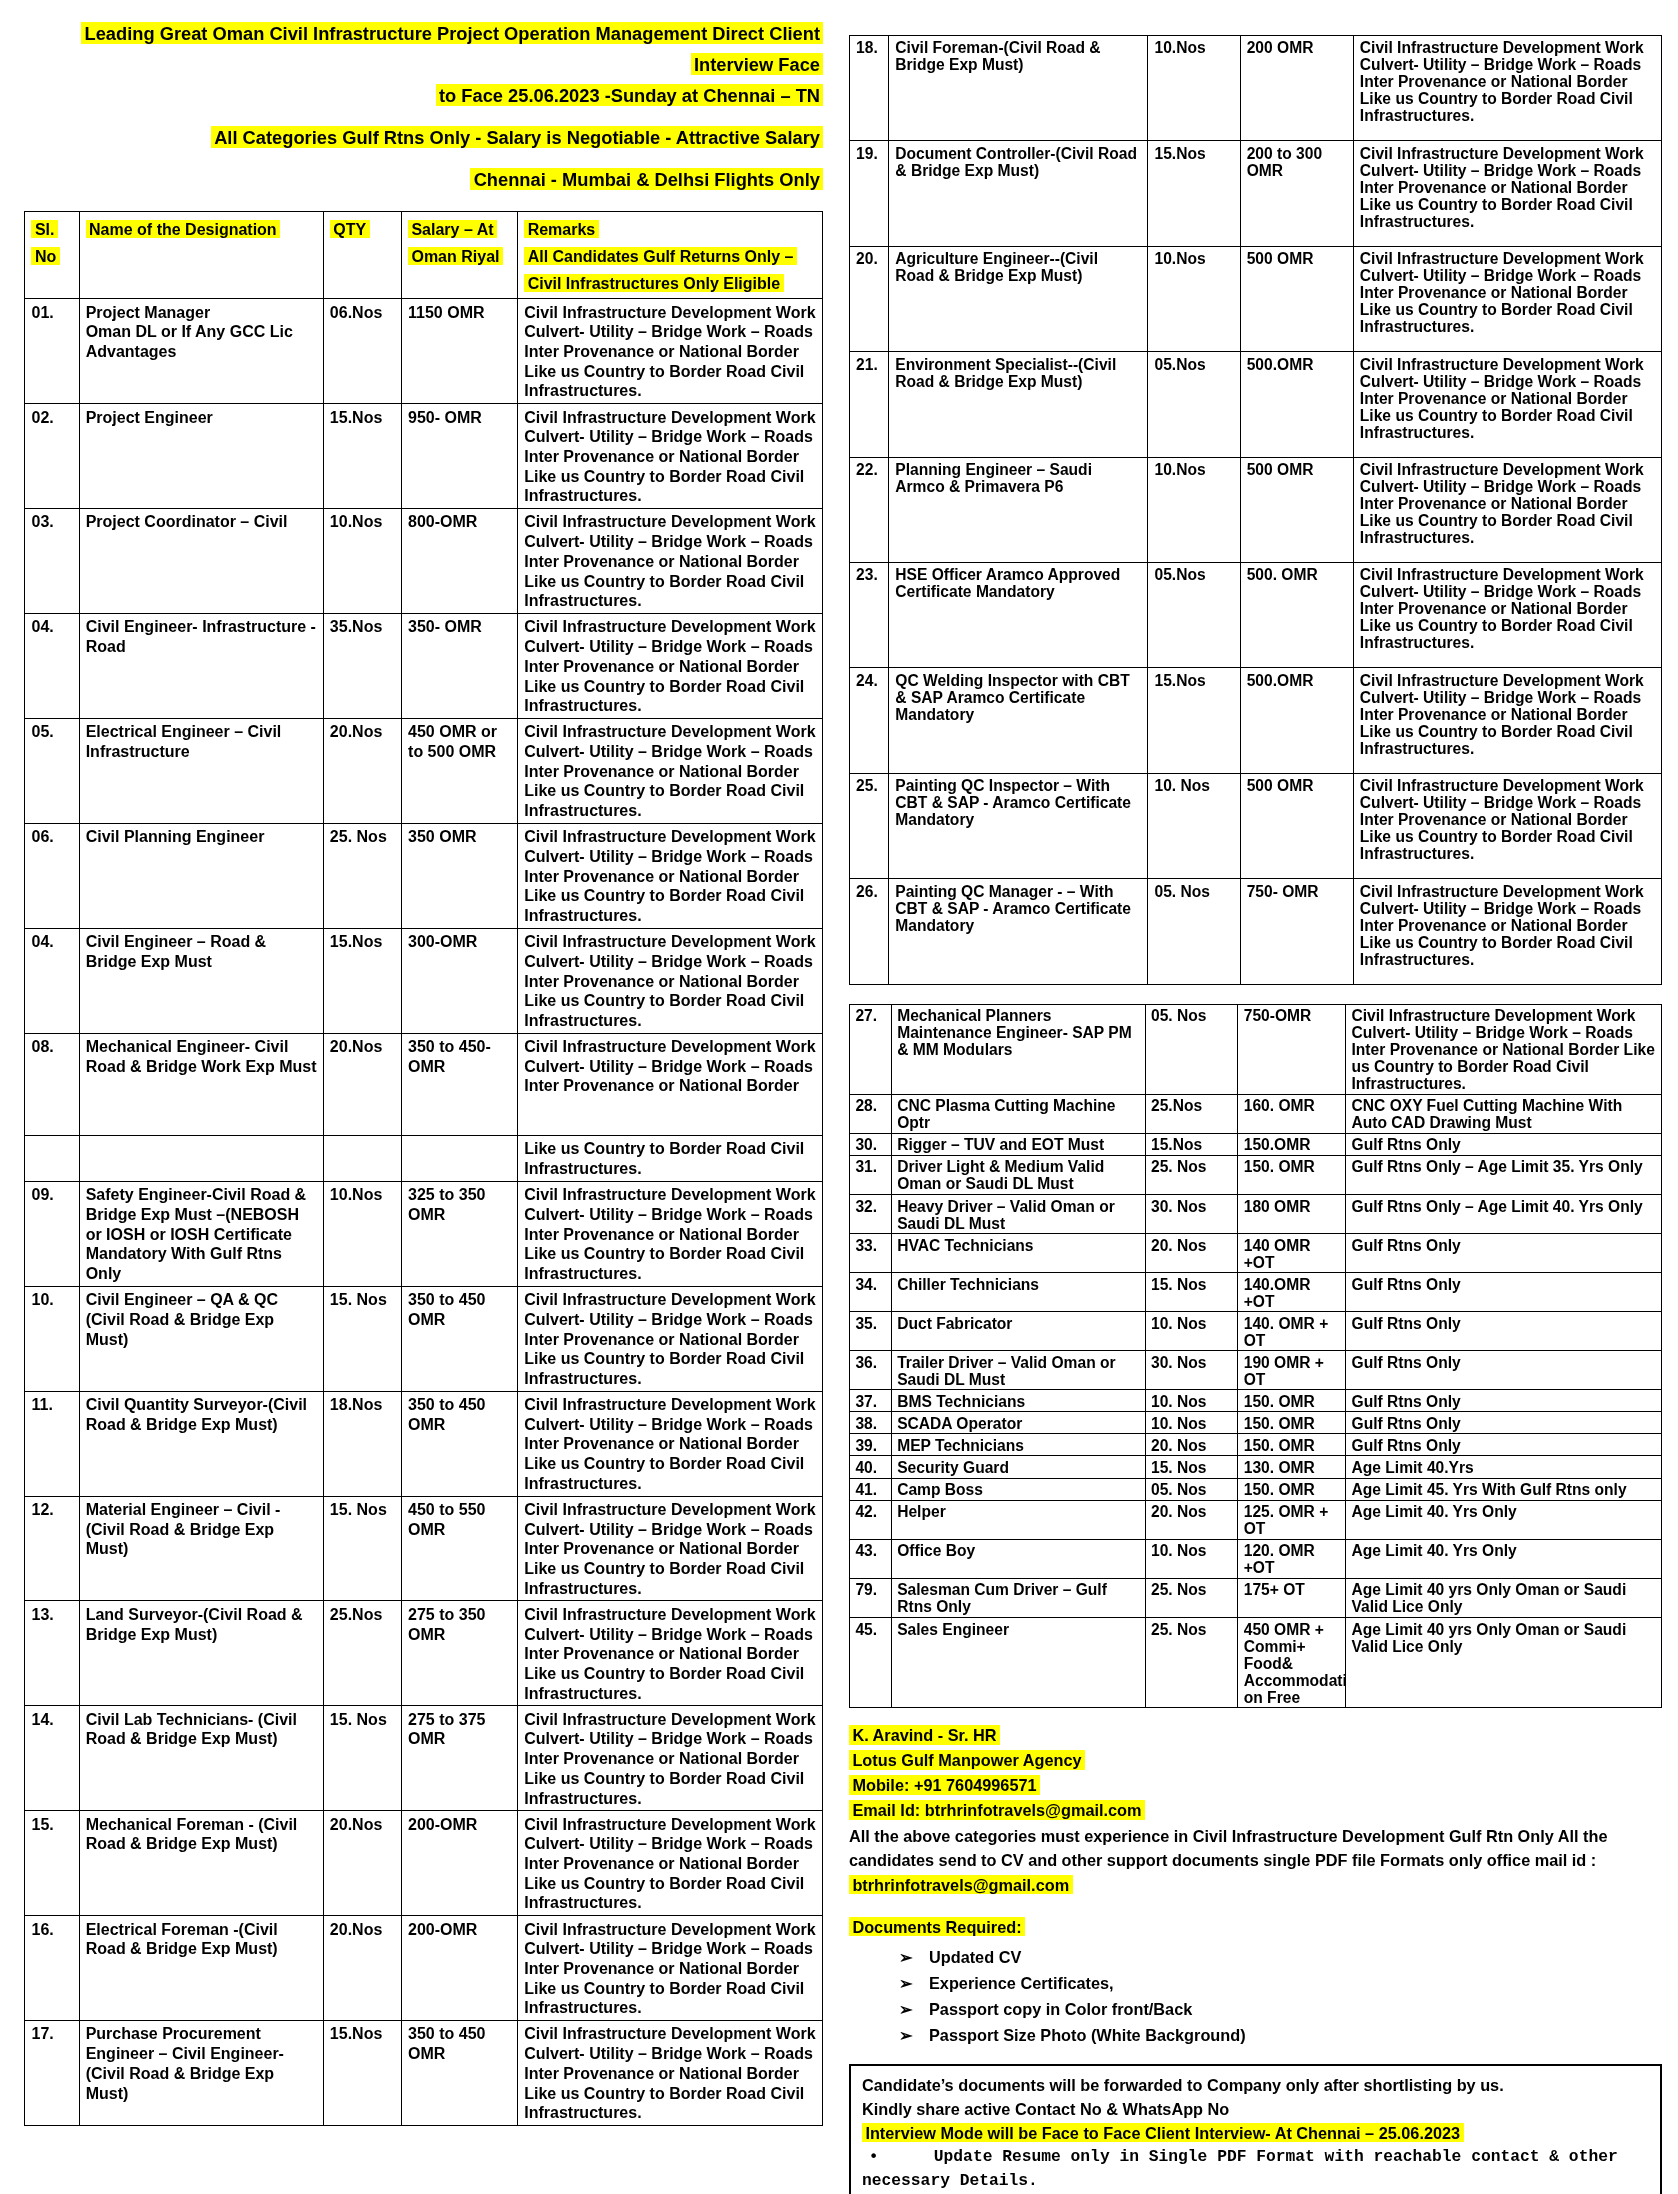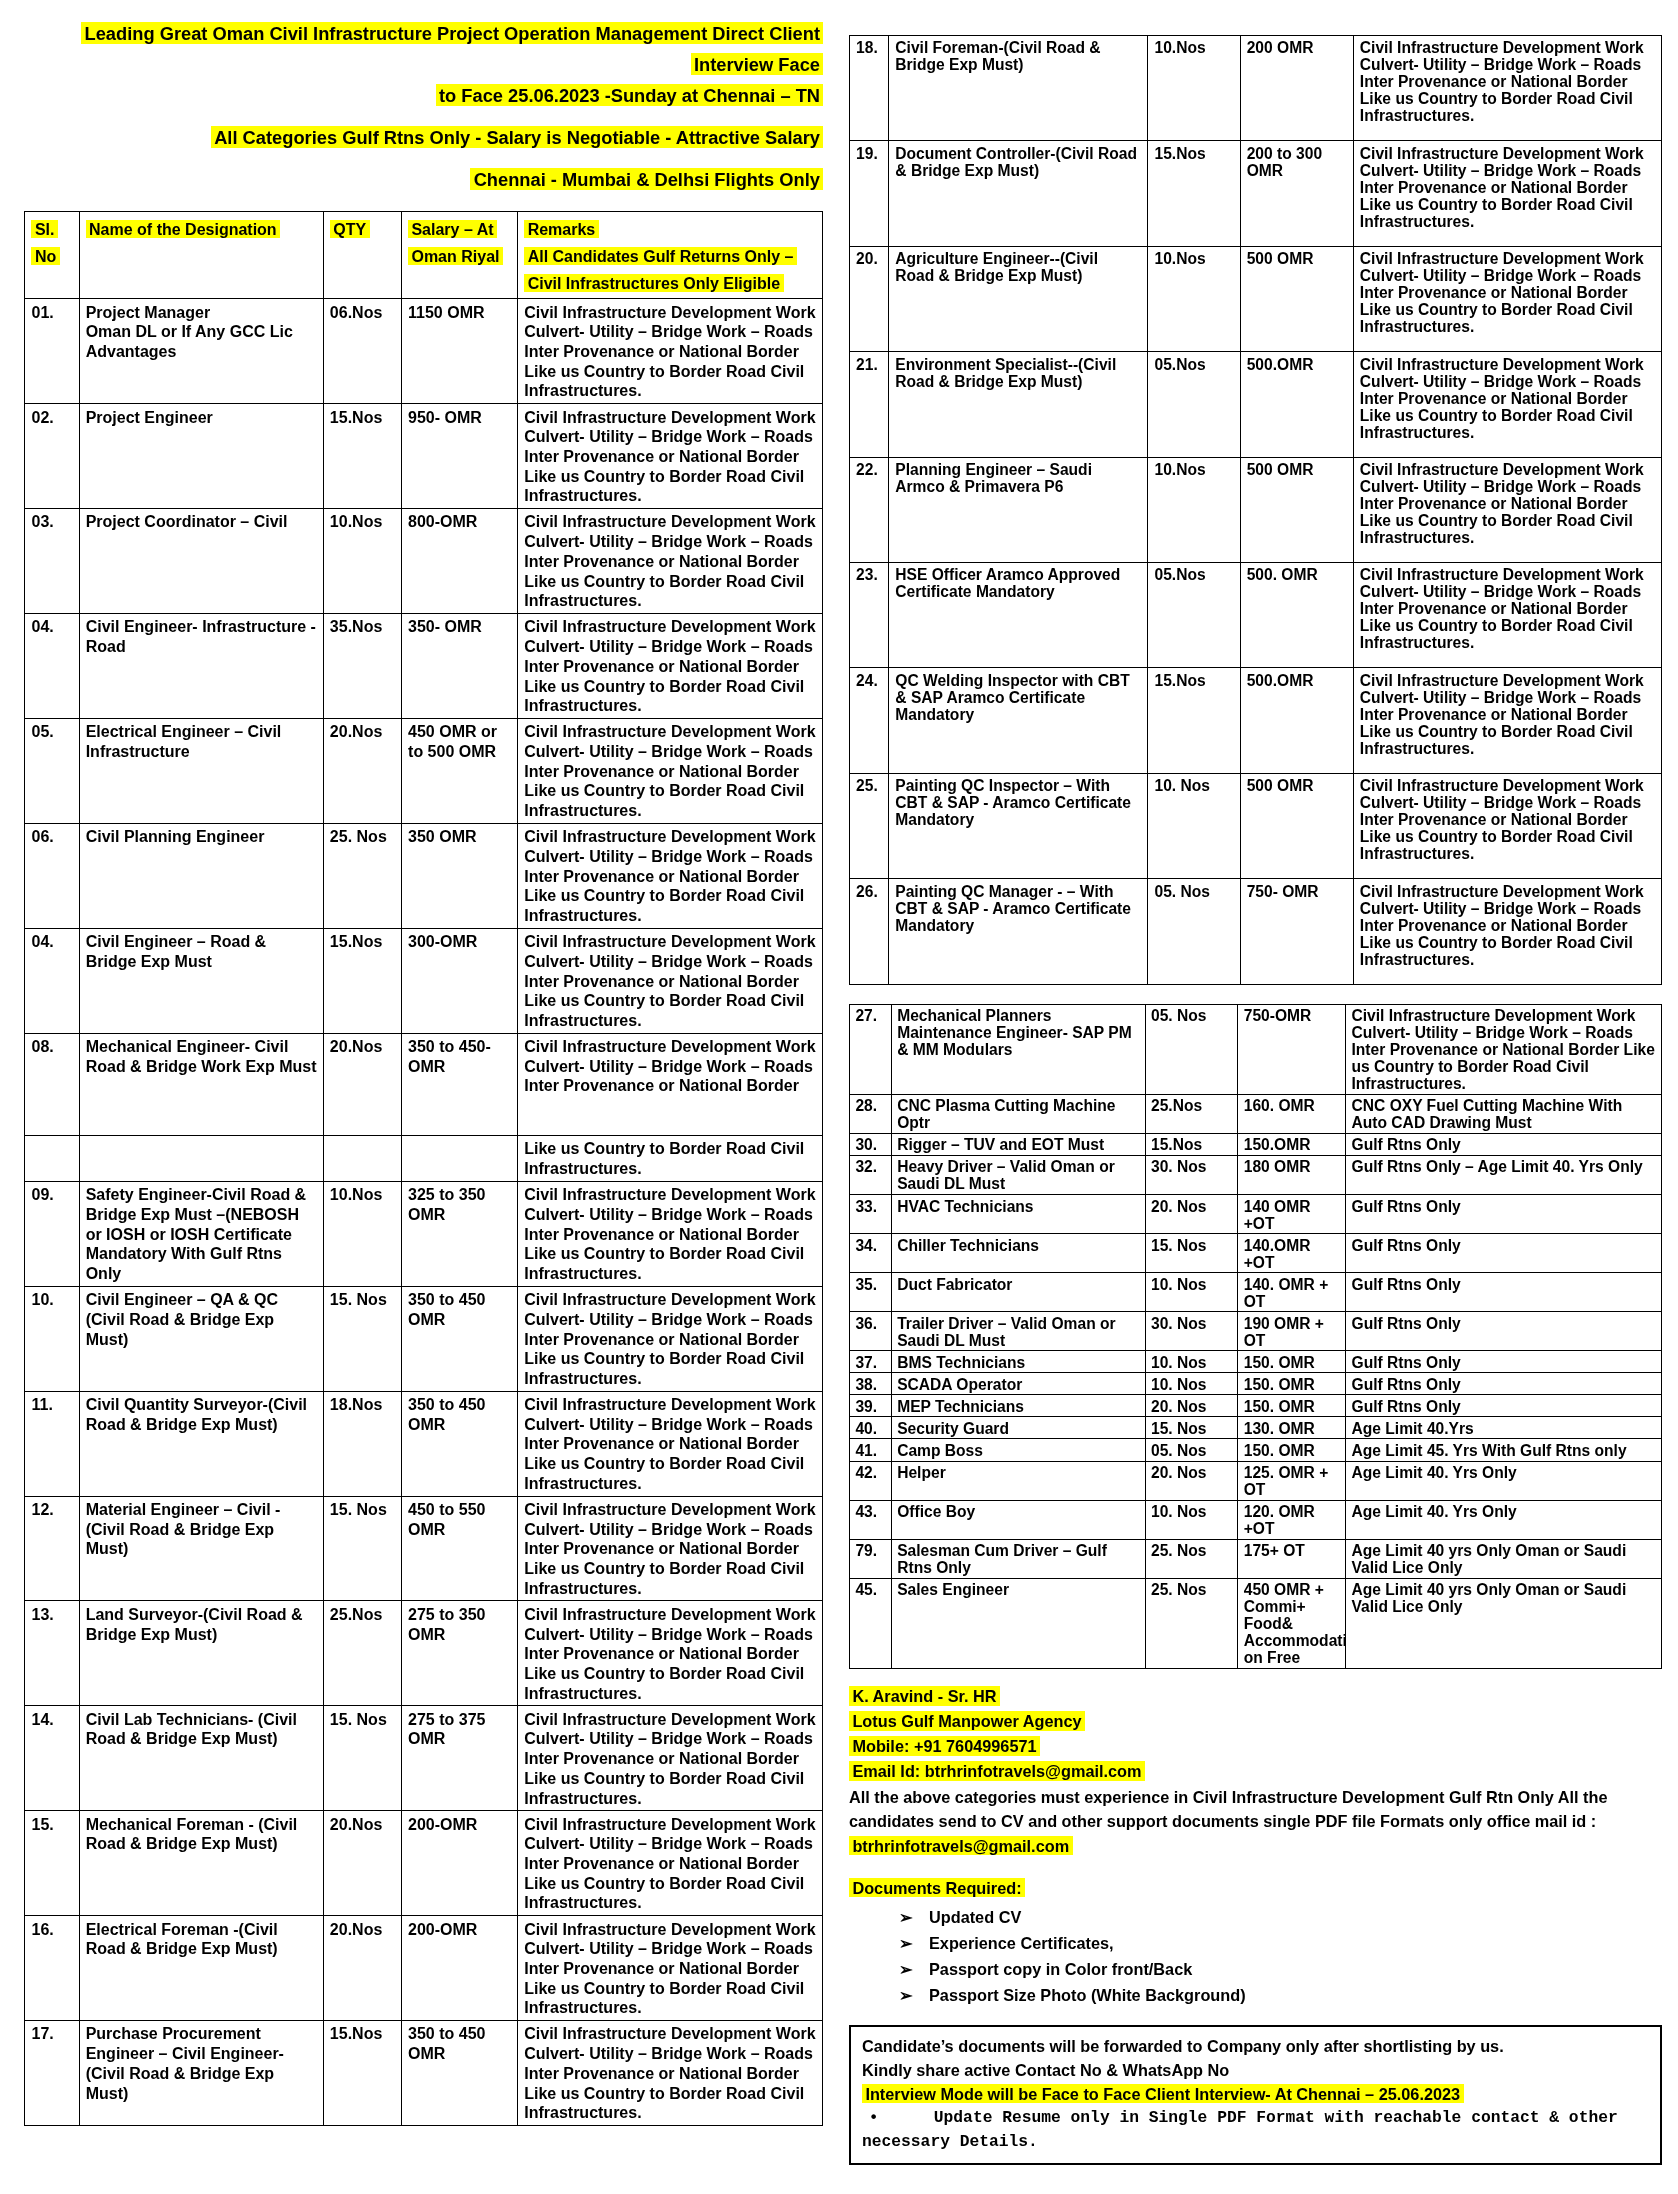--- a/index.html
+++ b/index.html
@@ -319,20 +319,27 @@
           </tr>
 
           <tr>
             <td class="c-sl">30.</td>
             <td class="c-name">Rigger – TUV and EOT Must</td>
             <td class="c-qty">15.Nos</td>
             <td class="c-sal">150.OMR</td>
             <td class="c-rem">Gulf Rtns Only</td>
           </tr>
 
+          <tr>
+            <td class="c-sl">31.</td>
+            <td class="c-name">Driver Light &amp; Medium Valid Oman or Saudi DL Must</td>
+            <td class="c-qty">25. Nos</td>
+            <td class="c-sal">150. OMR</td>
+            <td class="c-rem">Gulf Rtns Only – Age Limit 35. Yrs Only</td>
+          </tr>
 
           <tr>
             <td class="c-sl">32.</td>
             <td class="c-name">Heavy Driver – Valid Oman or Saudi DL Must</td>
             <td class="c-qty">30. Nos</td>
             <td class="c-sal">180 OMR</td>
             <td class="c-rem">Gulf Rtns Only – Age Limit 40. Yrs Only</td>
           </tr>
 
           <tr>

